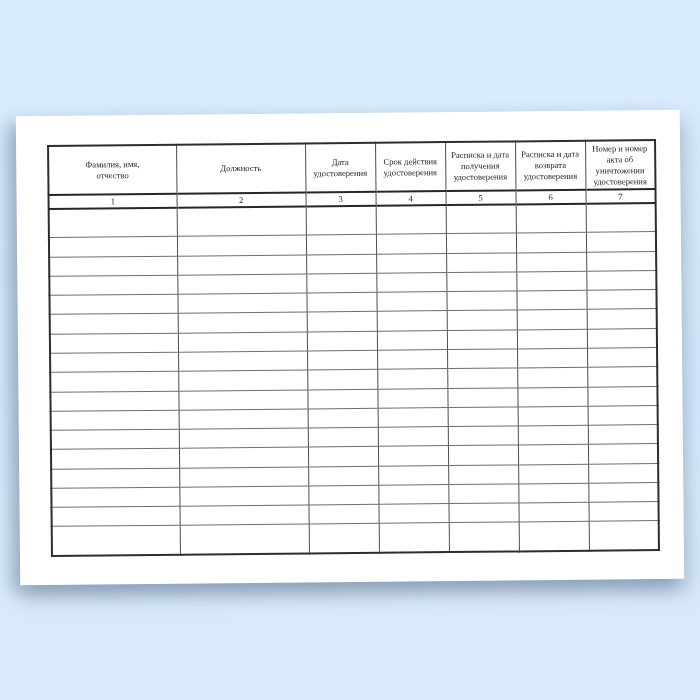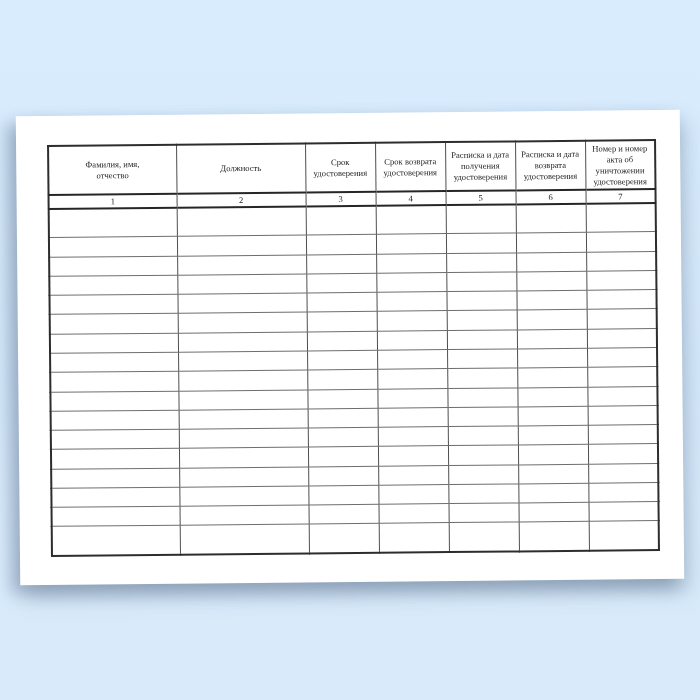--- a/index.html
+++ b/index.html
@@ -99,23 +99,23 @@
           <col class="c4">
         <col class="c5">
           <col class="c6">
           <col class="c7">
       </colgroup>
       <thead>
         <tr class="header-row">
           <th>Фамилия, имя,
 отчество</th>
           <th>Должность</th>
-          <th>Срок
-удостоверения</th>
-          <th>Срок возврата
+          <th>Дата
+удостоверения</th>
+          <th>Срок действия
 удостоверения</th>
           <th>Расписка и дата
 получения
 удостоверения</th>
           <th>Расписка и дата
 возврата
 удостоверения</th>
           <th>Номер и номер
 акта об
 уничтожении

